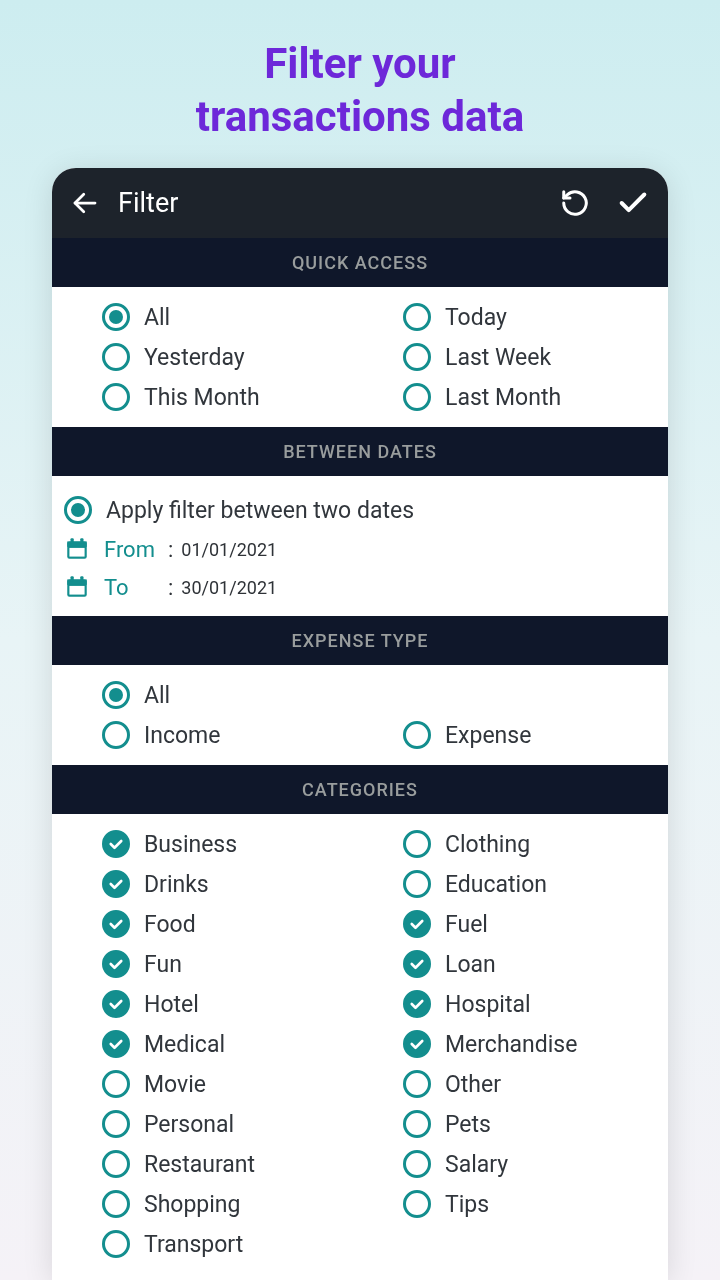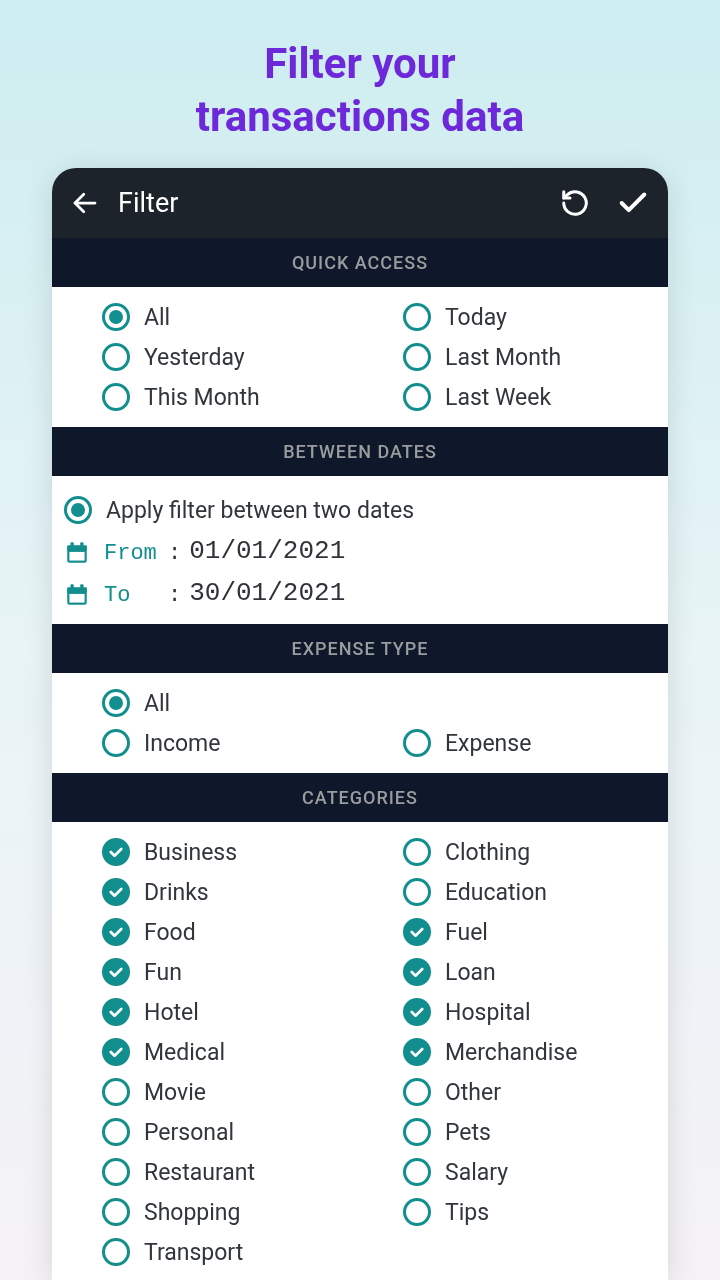--- a/index.html
+++ b/index.html
@@ -119,42 +119,41 @@
   .option-label {
     font-size: 23px;
     color: #31363c;
   }
   .date-section {
     background: #fff;
     padding: 14px 12px 10px 12px;
   }
   .date-row {
     display: flex;
-    align-items: flex-end;
+    align-items: center;
     padding: 6px 0;
-    font-family: Liberation Mono, monospace;
   }
   .cal-icon {
     color: #138e8e;
     margin-right: 14px;
     display: flex;
   }
   .date-label {
     color: #138e8e;
     font-size: 22px;
     width: 64px;
   }
   .date-sep {
     color: #2f3338;
     font-size: 22px;
     margin-right: 8px;
   }
   .date-value {
     color: #2f3338;
-    font-size: 26px;
+    font-size: 18px;
   }
 </style>
 </head>
 <body>
 
 <div class="promo-title">
   <div>Filter your</div>
   <div>transactions data</div>
 </div>
 
@@ -198,25 +197,25 @@
             <div class="option-label">This Month</div>
           </div>
         </div>
       <div class="col col-right" id="qa-right">
           <div class="option-row">
             <div class="radio-outer"></div>
             <div class="option-label">Today</div>
           </div>
           <div class="option-row">
             <div class="radio-outer"></div>
+            <div class="option-label">Last Week</div>
+          </div>
+          <div class="option-row">
+            <div class="radio-outer"></div>
             <div class="option-label">Last Month</div>
-          </div>
-          <div class="option-row">
-            <div class="radio-outer"></div>
-            <div class="option-label">Last Week</div>
           </div>
         </div>
     </div>
   </div>
 
   <div class="section-header">BETWEEN DATES</div>
   <div class="date-section">
     <div class="option-row">
       <div class="radio-outer selected"></div>
       <div class="option-label">Apply filter between two dates</div>

